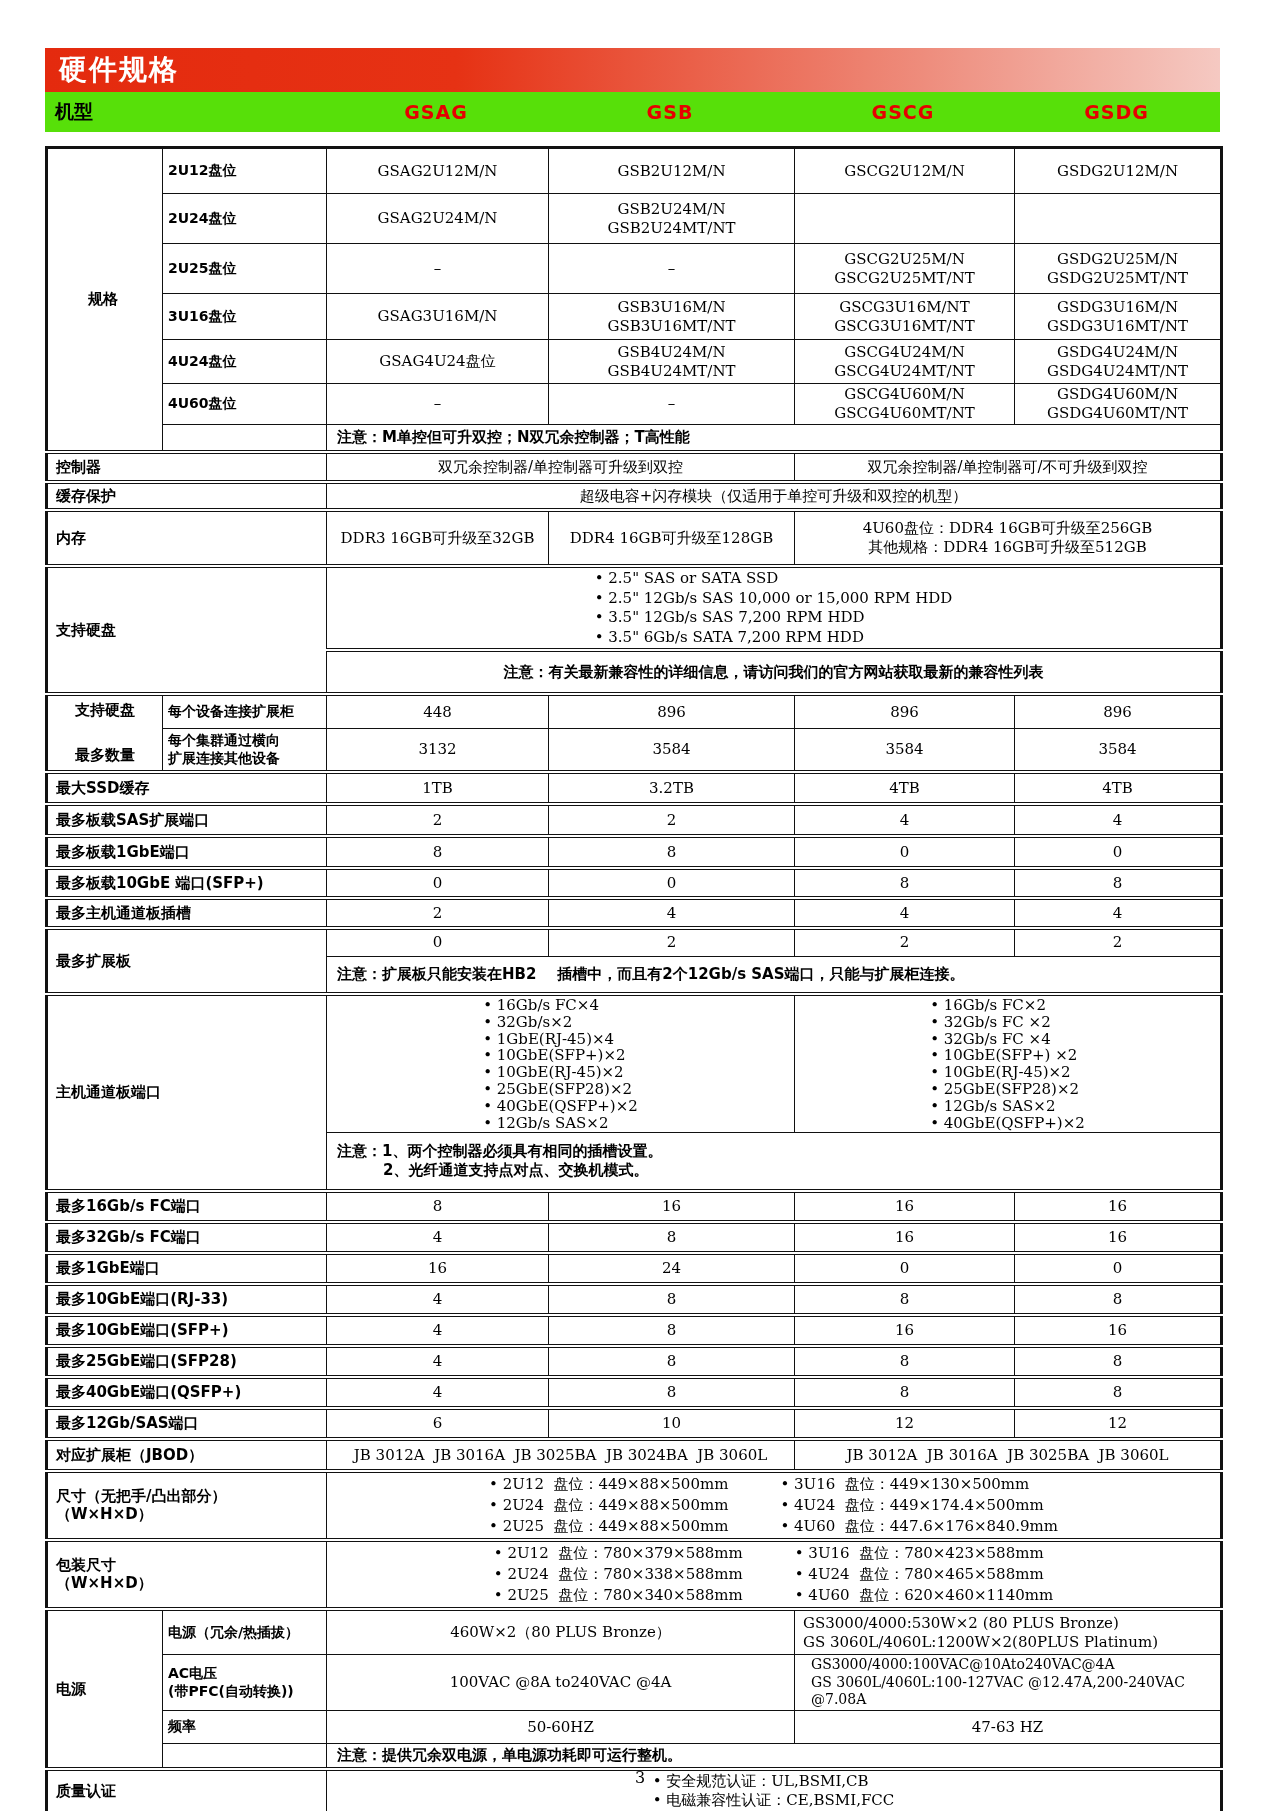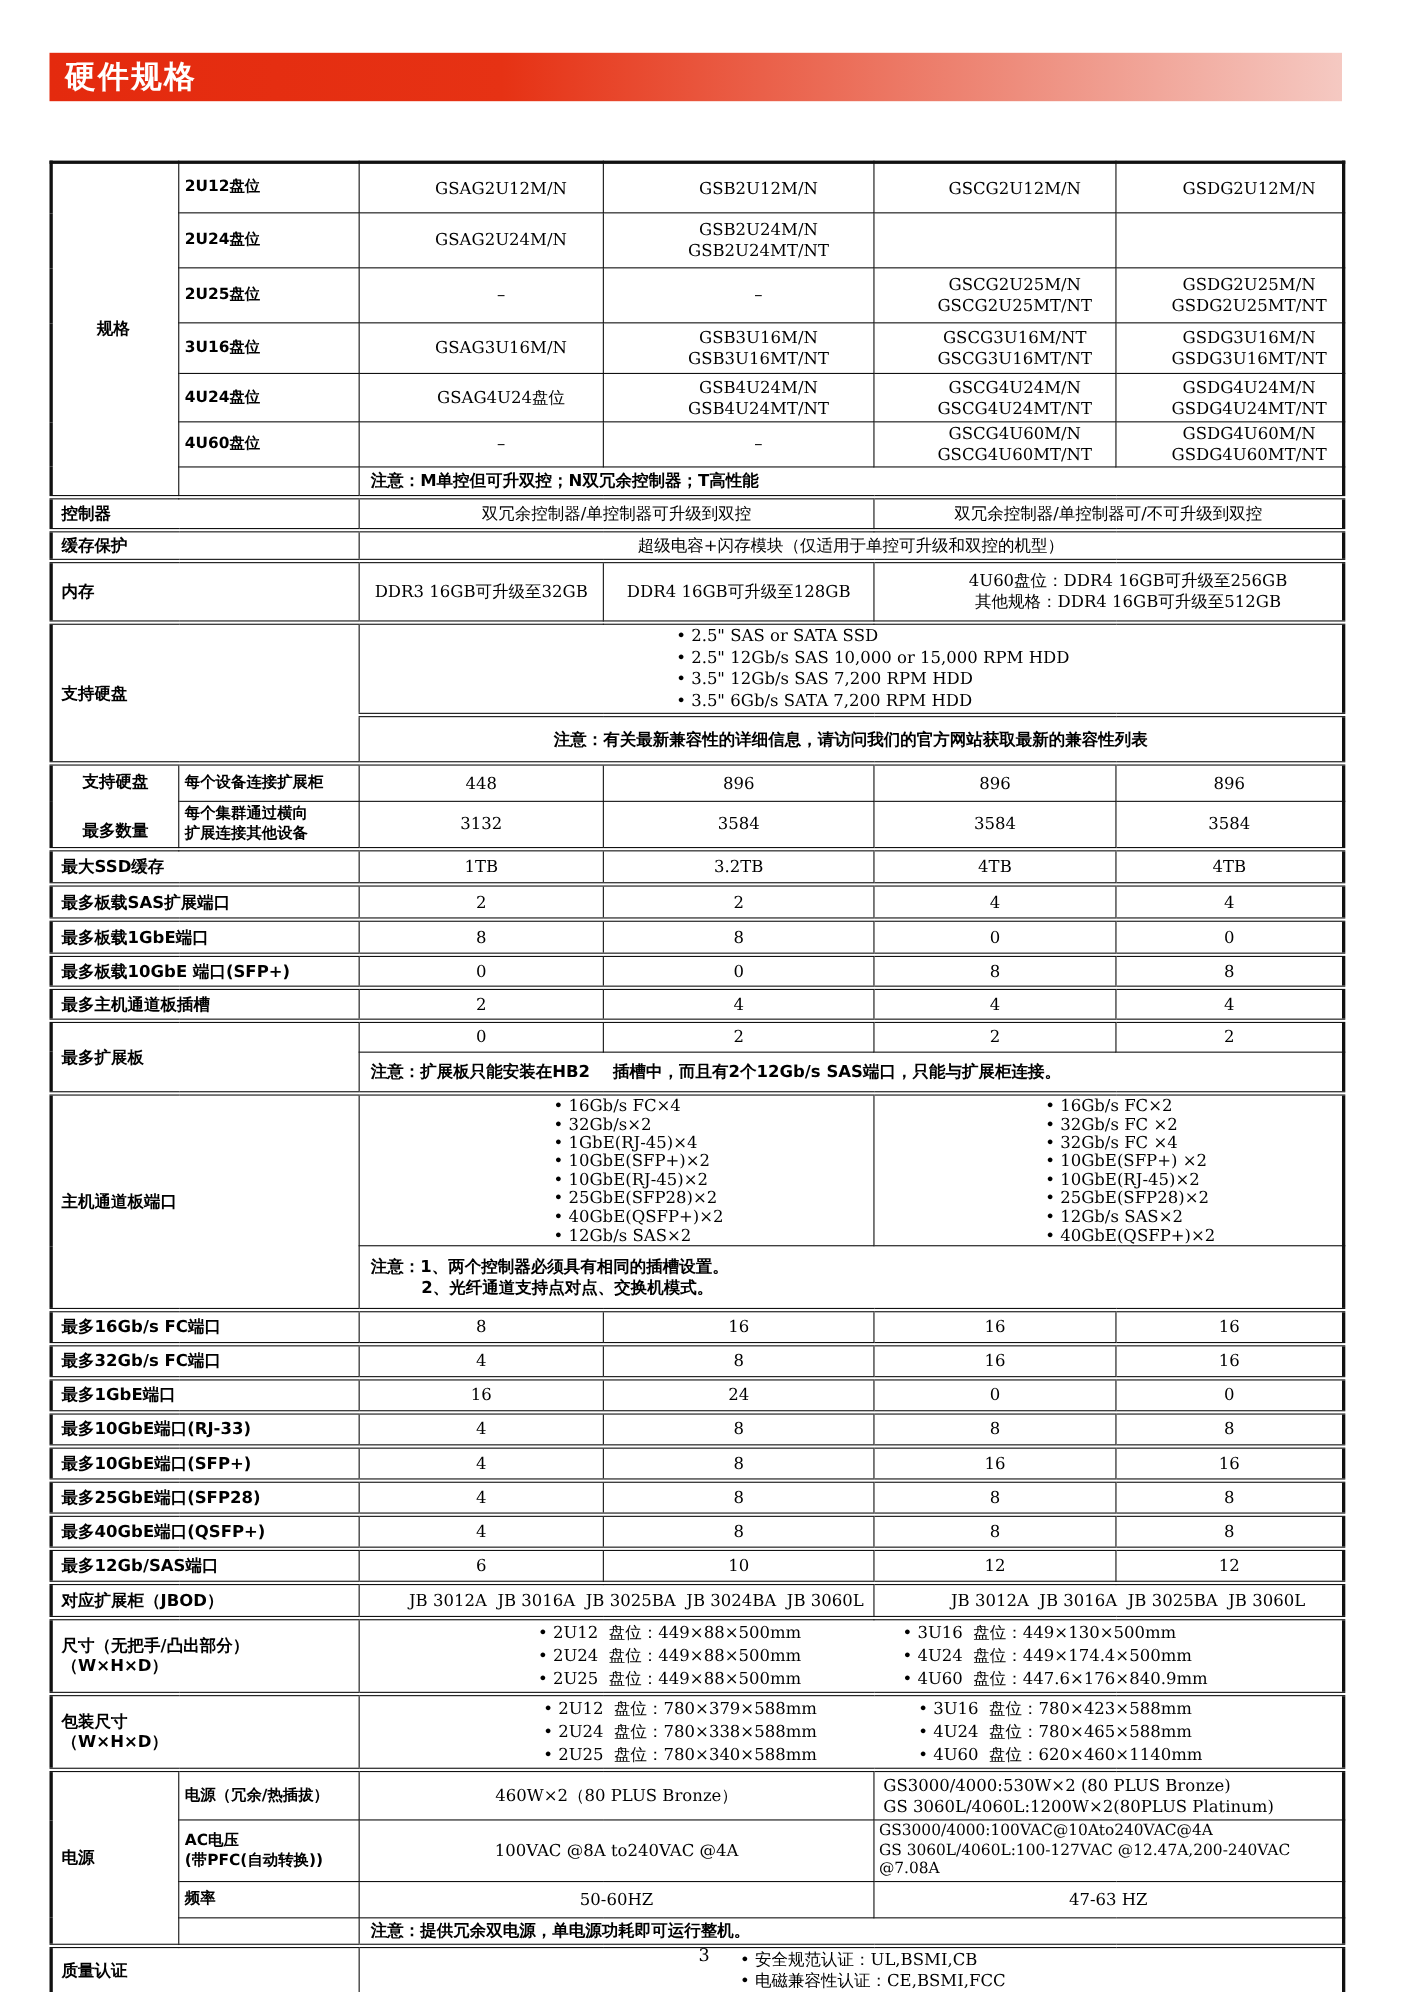--- a/index.html
+++ b/index.html
@@ -11,41 +11,48 @@
   .modelbar{position:absolute;left:45px;top:92px;width:1175px;height:40px;background:#57e009;display:flex;align-items:center;}
   .modelbar .mlabel{width:280px;box-sizing:border-box;padding-left:10px;font-size:19px;font-weight:bold;color:#000;}
   .modelbar .mname{font-size:19px;font-weight:bold;color:#e60000;text-align:center;letter-spacing:1px;}
   .w-c{width:222px;} .w-d{width:246px;} .w-e{width:220px;} .w-f{width:207px;}
   table.spec{position:absolute;left:45px;top:146px;width:1175px;border-collapse:collapse;table-layout:fixed;
     font-family:"DejaVu Serif","Liberation Serif",serif;font-size:15px;border:3px solid #111;}
   td{border:1.5px solid #111;padding:1px 4px;text-align:center;vertical-align:middle;line-height:1.25;overflow:hidden;}
   tr.sect td{border-top:4px double #111;}
   td.lab{text-align:left;padding-left:8px;font-family:"DejaVu Sans","Liberation Sans",sans-serif;font-weight:bold;font-size:15px;}
   td.lab2{text-align:left;padding-left:5px;font-family:"DejaVu Sans","Liberation Sans",sans-serif;font-weight:bold;font-size:14px;}
-  .pw{white-space:pre-wrap;padding-left:40px;}
+  .pw{white-space:pre-wrap;}
   td.notec{text-align:left;padding-left:10px;font-family:"DejaVu Sans","Liberation Sans",sans-serif;font-weight:bold;font-size:15px;margin-left:15px;}
   td.notecc{text-align:center;font-family:"DejaVu Sans","Liberation Sans",sans-serif;font-weight:bold;font-size:15px;}
   .bl{display:inline-block;text-align:left;}
   td.bullets{line-height:1.3;}
   td.hostb{line-height:1.12;}
   .twolab{display:flex;flex-direction:column;justify-content:space-between;height:64px;padding:4px 0;}
   .dimflex{display:flex;justify-content:center;gap:52px;line-height:1.4;}
   .ind2{padding-left:46px;}
   .cjk{font-family:"DejaVu Sans","Liberation Sans",sans-serif;}
   .pageno{position:absolute;left:0;top:1768px;width:1280px;text-align:center;font-size:16px;font-family:"DejaVu Serif","Liberation Serif",serif;}
 </style>
 </head>
 <body>
 
 <div class="sheet">
 
   <div class="titlebar">
     <span>硬件规格</span>
   </div>
 
+  <div class="modelbar">
+    <span class="mlabel">机型</span>
+    <span class="mname w-c">GSAG</span>
+    <span class="mname w-d">GSB</span>
+    <span class="mname w-e">GSCG</span>
+    <span class="mname w-f">GSDG</span>
+  </div>
 
   <table class="spec">
     <colgroup>
       <col style="width:116px">
         <col style="width:164px">
         <col style="width:222px">
       <col style="width:246px">
         <col style="width:220px">
         <col style="width:207px">
     </colgroup>
@@ -332,21 +339,21 @@
       <td rowspan="4" class="lab">电源</td>
       <td class="lab2">电源（冗余/热插拔）</td>
       <td colspan="2">460W×2（80 PLUS Bronze）</td>
       <td colspan="2" class="pw" style="text-align:left;padding-left:8px">GS3000/4000:530W×2 (80 PLUS Bronze)
 GS 3060L/4060L:1200W×2(80PLUS Platinum)</td>
     </tr>
     <tr style="height:43px">
       <td class="lab2 pw">AC电压
 (带PFC(自动转换))</td>
       <td colspan="2">100VAC @8A to240VAC @4A</td>
-      <td colspan="2" class="pw" style="text-align:left;padding-left:4px;font-size:14px">GS3000/4000:100VAC@10Ato240VAC@4A
+      <td colspan="2" class="pw" style="text-align:left;padding-left:16px;font-size:14px">GS3000/4000:100VAC@10Ato240VAC@4A
 GS 3060L/4060L:100-127VAC @12.47A,200-240VAC @7.08A</td>
     </tr>
     <tr style="height:33px">
       <td class="lab2">频率</td>
       <td colspan="2">50-60HZ</td>
       <td colspan="2">47-63 HZ</td>
     </tr>
     <tr style="height:26px">
       <td></td>
       <td colspan="4" class="notec">注意：提供冗余双电源，单电源功耗即可运行整机。</td>

